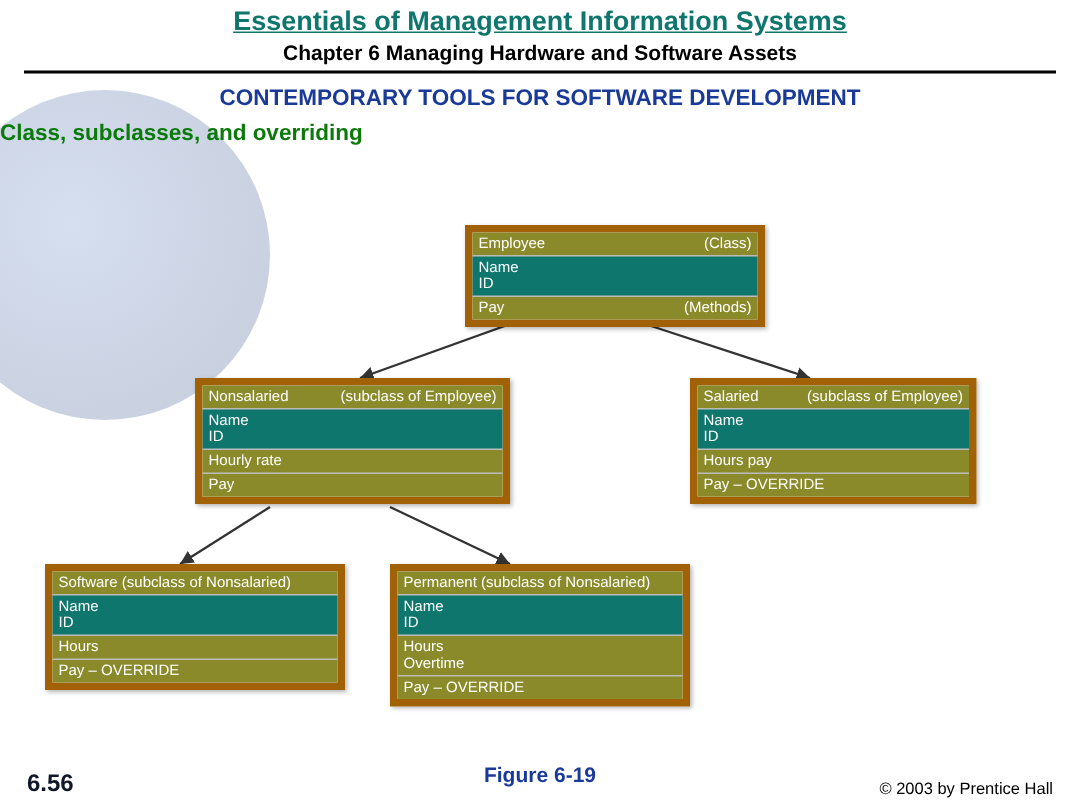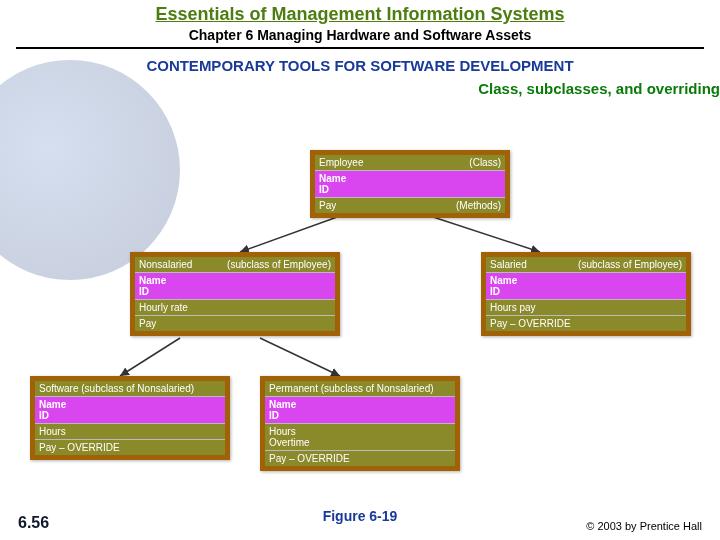--- a/index.html
+++ b/index.html
@@ -1,29 +1,29 @@
 <!DOCTYPE html>
 <html><head>
 <meta charset="utf-8">
 <style>
   *{box-sizing:border-box;margin:0;padding:0}
   body{width:720px;height:540px;font-family:Arial,Helvetica,sans-serif;background:#fff;position:relative;overflow:hidden}
   .bg-globe{position:absolute;left:-40px;top:60px;width:220px;height:220px;border-radius:50%;background:radial-gradient(circle at 40% 40%,#5b7fbf 0%,#2a4a8a 70%,#1a3060 100%);opacity:.25;z-index:0}
   .hdr{position:relative;z-index:2;text-align:center;padding-top:4px}
-  .title{font-size:18px;font-weight:bold;text-decoration:underline;color:#4d7c0f}
+  .title{font-size:18px;font-weight:bold;text-decoration:underline;color:#0f766e}
   .chapter{font-size:14px;font-weight:bold;color:#000;margin-top:2px}
   .rule{border:none;border-top:2px solid #000;margin:4px 16px 0 16px}
   .section{color:#1a3a9a;font-weight:bold;font-size:15px;text-align:center;margin-top:8px;position:relative;z-index:2}
-  .subtitle{color:#0a7a0a;font-weight:bold;font-size:15px;text-align:right;margin-top:6px;position:relative;z-index:2}
+  .subtitle{color:#0a7a0a;font-weight:bold;font-size:15px;text-align:left;margin-top:6px;position:relative;z-index:2}
   .diagram{position:absolute;left:30px;top:150px;width:660px;height:340px;z-index:1}
   .box{position:absolute;border:5px solid #a16207;background:#fff;box-shadow:1px 1px 3px rgba(0,0,0,.3);font-size:10px;color:#fff}
   .seg{padding:2px 4px;border-bottom:1px solid #bbb}
   .seg:last-child{border-bottom:none}
   .olive{background:#8a8a2a}
-  .dark{background:#d946ef;color:#fff;font-weight:bold}
+  .dark{background:#0f766e;color:#fff;font-weight:normal}
   .row2{display:flex;justify-content:space-between}
   svg.arrows{position:absolute;left:0;top:0;width:660px;height:340px;pointer-events:none}
   .figcap{position:absolute;left:0;bottom:16px;width:720px;text-align:center;font-weight:bold;color:#1a3a9a;font-size:14px;z-index:2}
   .pagenum{position:absolute;left:18px;bottom:8px;font-size:16px;font-weight:bold;color:#0f172a;z-index:2}
   .copyright{position:absolute;right:18px;bottom:8px;font-size:11px;color:#000;z-index:2}
 </style>
 </head>
 <body>
 
 <div class="bg-globe"></div>
@@ -69,21 +69,21 @@
     <div class="seg olive row2">
         <span>Nonsalaried</span>
         <span>(subclass of Employee)</span>
       </div>
     <div class="seg dark" style="white-space:pre">Name
 ID</div>
     <div class="seg olive">Hourly rate</div>
     <div class="seg olive">Pay</div>
   </div>
 
-  <div class="box" style="left:451px;top:102px;width:210px">
+  <div class="box" style="left:430px;top:102px;width:191px">
     <div class="seg olive row2">
         <span>Salaried</span>
         <span>(subclass of Employee)</span>
       </div>
     <div class="seg dark" style="white-space:pre">Name
 ID</div>
     <div class="seg olive">Hours pay</div>
     <div class="seg olive">Pay – OVERRIDE</div>
   </div>
 

